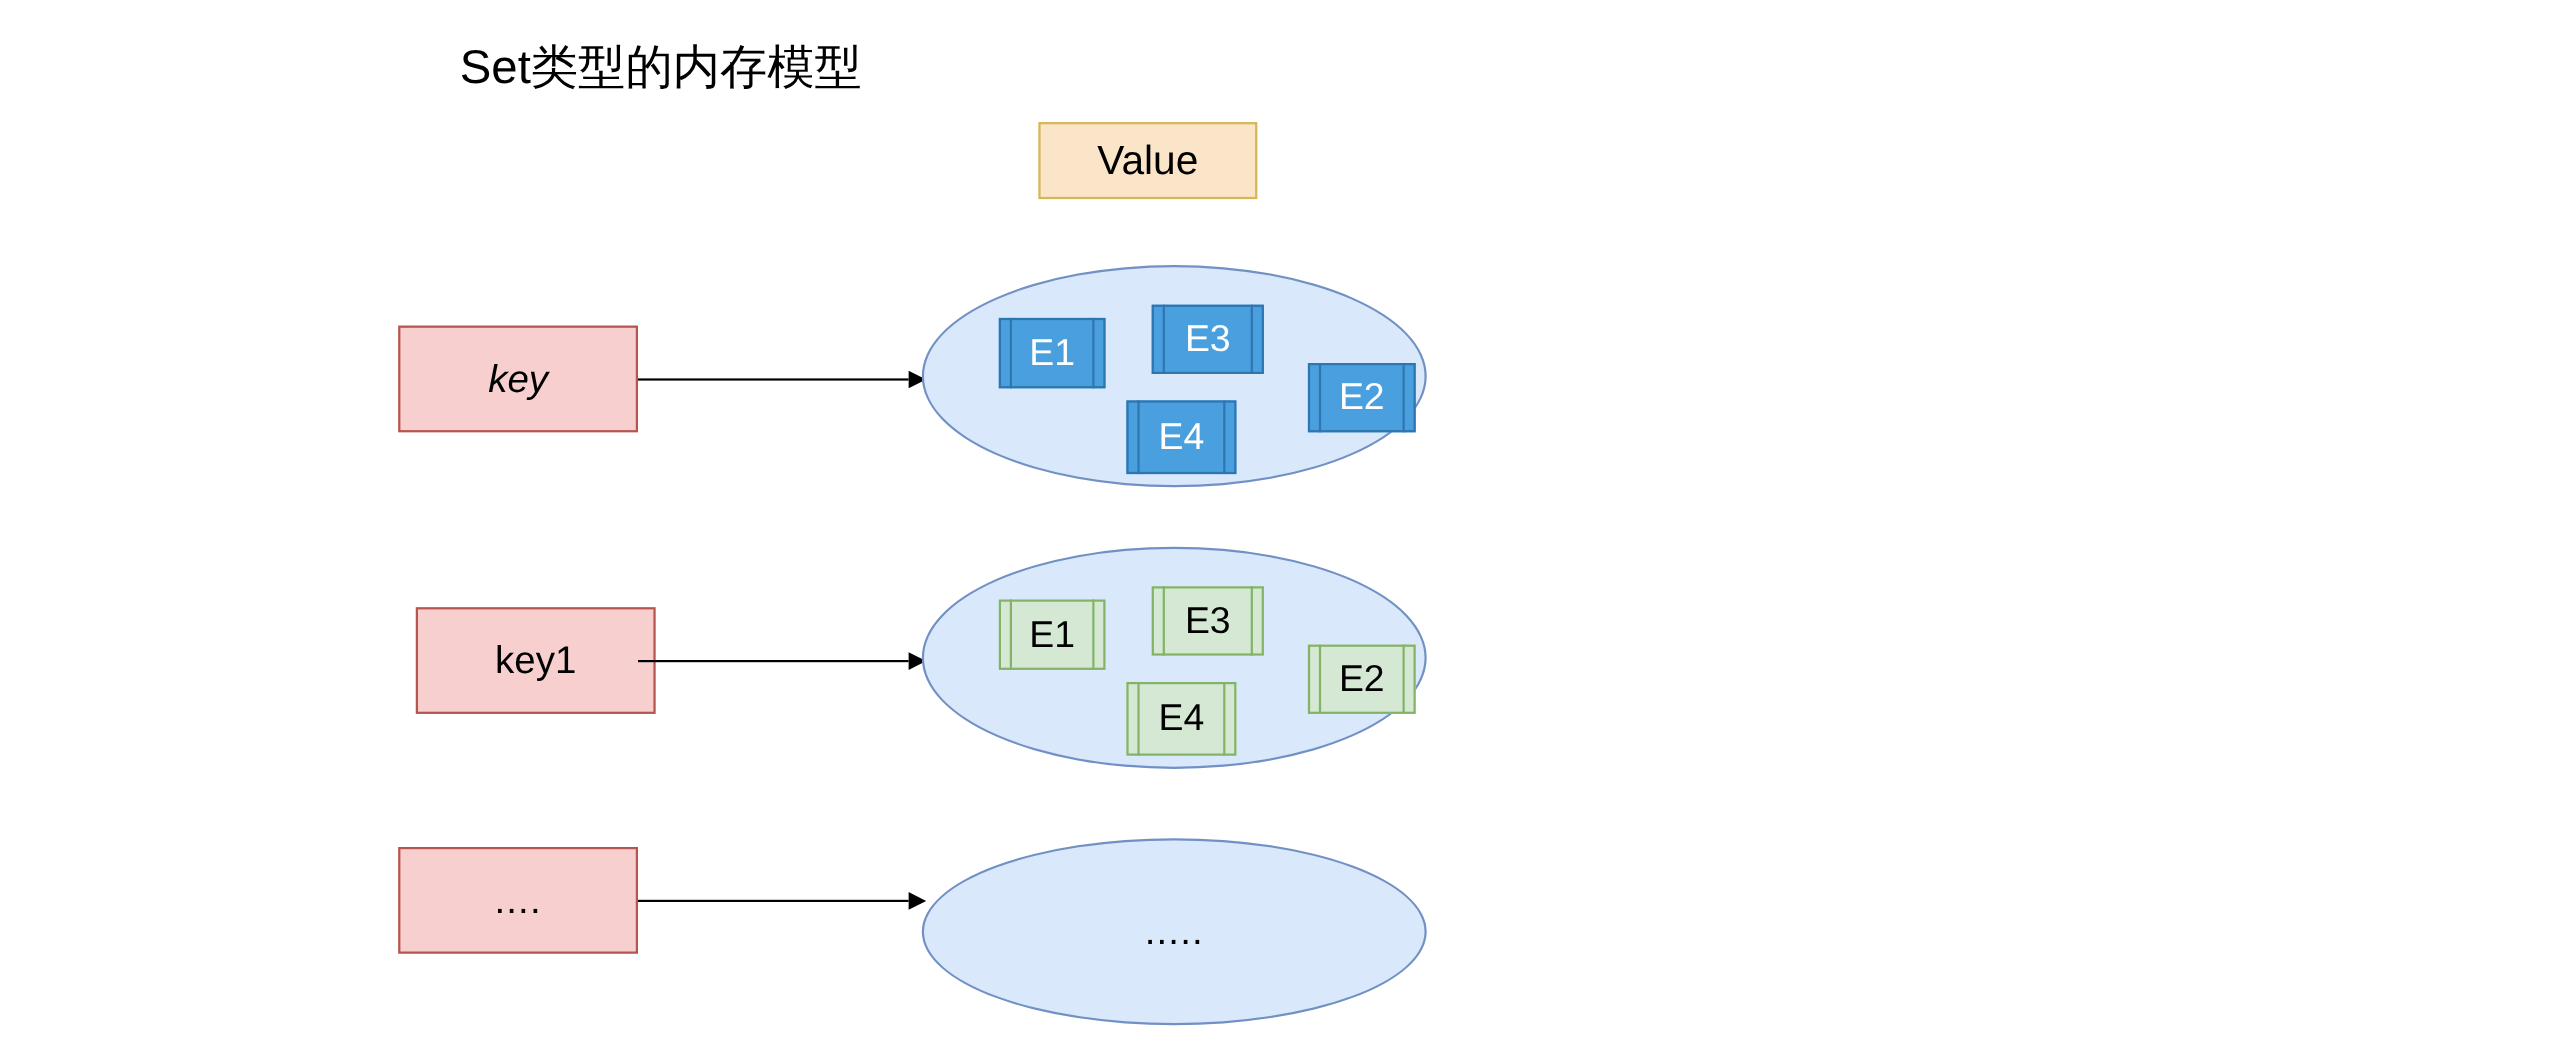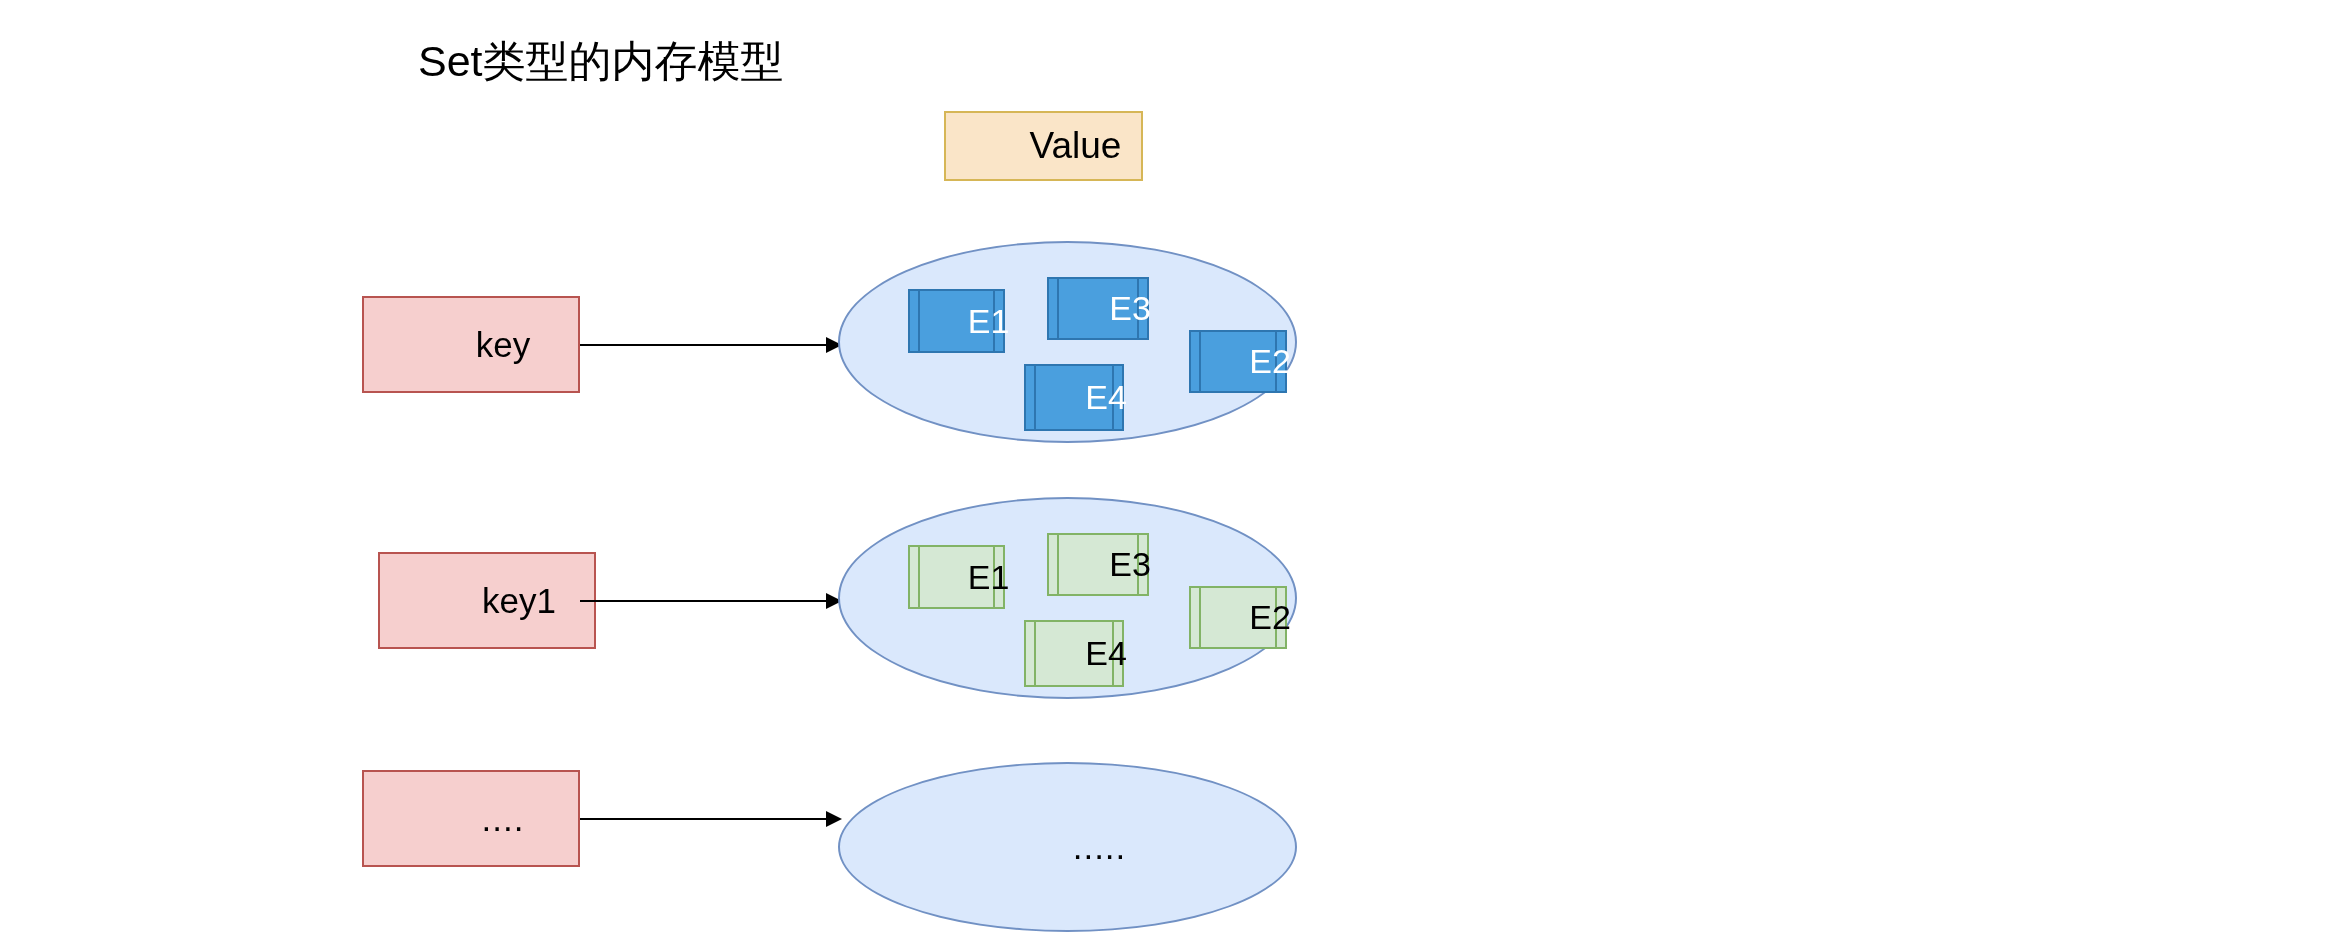--- a/index.html
+++ b/index.html
@@ -38,21 +38,20 @@
     position: absolute;
     left: 0;
     top: 0;
     width: 100%;
     height: 100%;
     display: flex;
     align-items: center;
     justify-content: center;
     text-align: center;
     pointer-events: none;
-    padding-left: 32px;
   }
 
   
   .value-box {
     position: absolute;
     left: 944px;
     top: 111px;
     width: 199px;
     height: 70px;
     background: #FAE5C8;
@@ -74,21 +73,21 @@
     box-sizing: border-box;
   }
   .key-box .shape-label {
     font-size: 35px;
     color: #000000;
   }
   .key-box.dots .shape-label {
     font-size: 35px;
     letter-spacing: 1px;
   }
-  #key-box-1 { left: 362px; top: 296px; }
+  #key-box-1 { left: 362px; top: 296px; font-style: italic; }
   #key-box-2 { left: 378px; top: 552px; }
   #key-box-3 { left: 362px; top: 770px; }
 
   
   .arrow {
     position: absolute;
     height: 24px;
     pointer-events: none;
   }
   .arrow .line {

